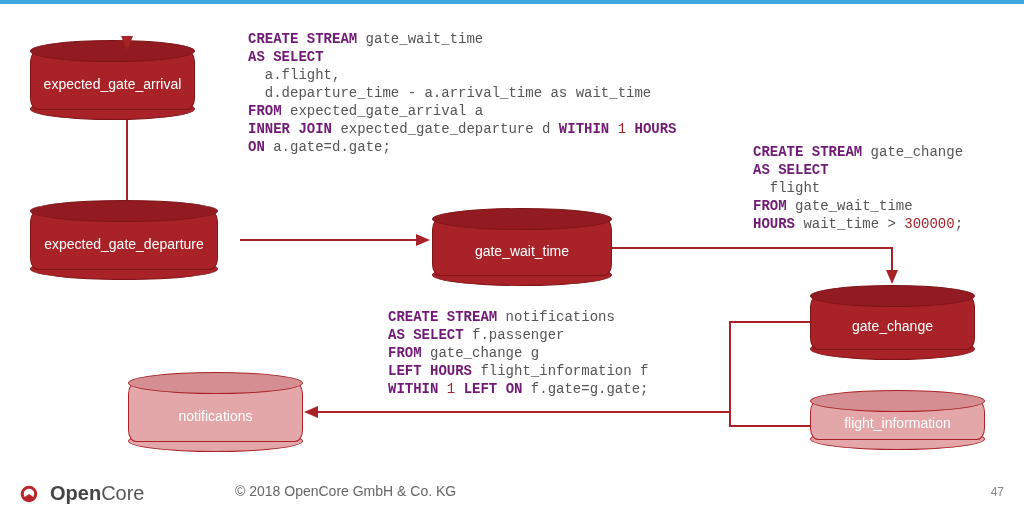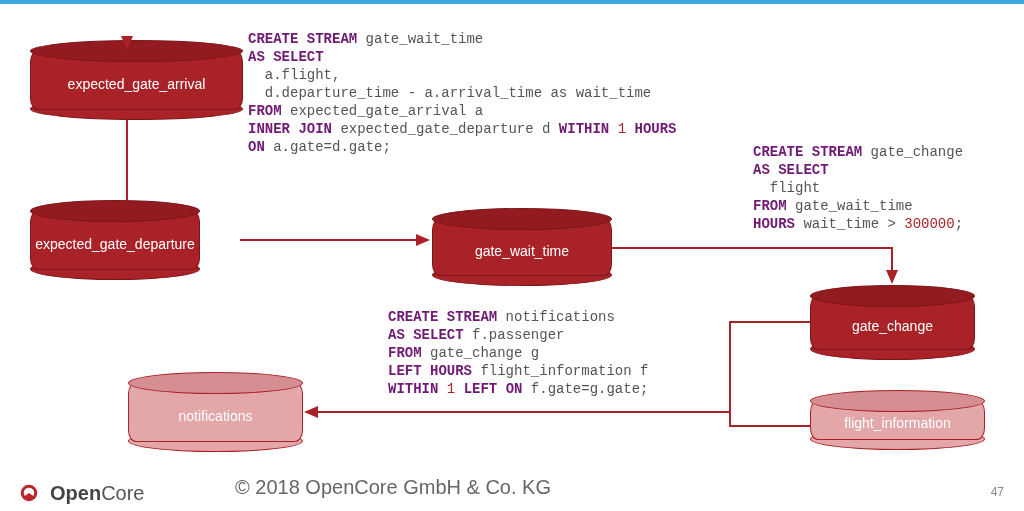--- a/index.html
+++ b/index.html
@@ -17,42 +17,42 @@
   .cyl.light .top{background:#d58e92;border:1px solid #a92227}
   .cyl.light .bot{background:#e3a6a9;border:1px solid #a92227}
   .cyl .label{position:absolute;left:0;right:0;top:55%;transform:translateY(-50%);text-align:center;color:#fff;font-size:14px}
   
   .code{position:absolute;font-family:"Courier New",Courier,monospace;font-size:14px;line-height:18px;color:#555;white-space:pre}
   .kw{color:#701a75;font-weight:bold}
   .num{color:#a92227}
   
   svg.arrows{position:absolute;left:0;top:0;width:1024px;height:511px;pointer-events:none}
   
-  .footer{position:absolute;left:18px;bottom:6px;display:flex;gap:10px}
+  .footer{position:absolute;left:18px;bottom:6px;display:flex;align-items:center;gap:10px}
   .logo-mark{width:22px;height:22px;position:relative}
   .logo-mark svg{width:22px;height:22px}
   .logo-text{font-size:20px;color:#555}
   .logo-text .b{font-weight:600;color:#444}
-  .copy{position:absolute;left:235px;bottom:12px;font-size:20px;color:#666}
+  .copy{position:absolute;left:235px;bottom:12px;font-size:14px;color:#666}
   .pagenum{position:absolute;right:20px;bottom:12px;font-size:12px;color:#888}
 </style>
 </head>
 <body>
 
 <div class="canvas">
   <div class="topbar"></div>
 
-  <div class="cyl dark" style="left:30px;top:40px;width:213px;height:80px">
+  <div class="cyl dark" style="left:30px;top:40px;width:165px;height:80px">
     <div class="bot"></div>
       <div class="body"></div>
       <div class="top"></div>
     <div class="label">expected_gate_arrival</div>
   </div>
 
-  <div class="cyl dark" style="left:30px;top:200px;width:170px;height:80px">
+  <div class="cyl dark" style="left:30px;top:200px;width:188px;height:80px">
     <div class="bot"></div>
       <div class="body"></div>
       <div class="top"></div>
     <div class="label">expected_gate_departure</div>
   </div>
 
   <div class="cyl dark" style="left:432px;top:208px;width:180px;height:78px">
     <div class="bot"></div>
       <div class="body"></div>
       <div class="top"></div>

